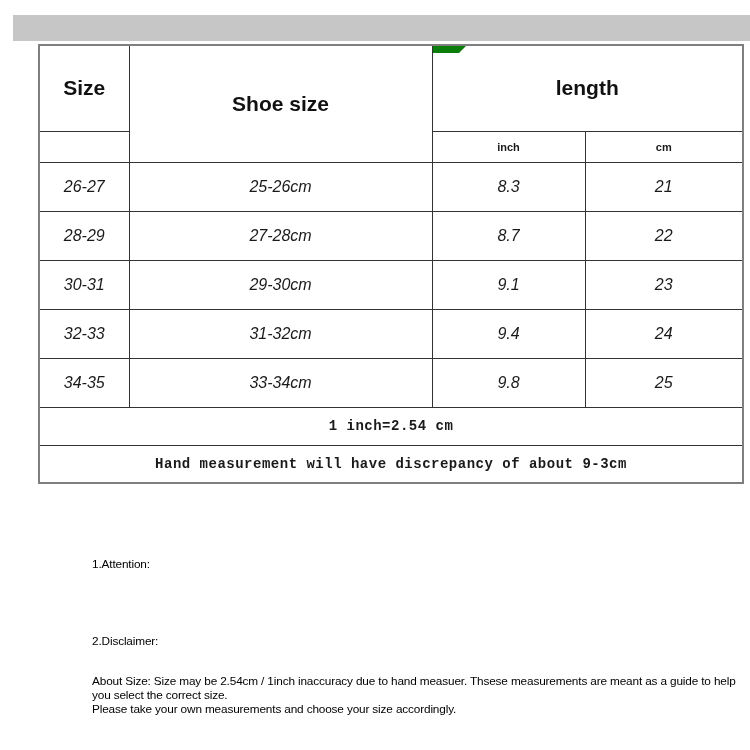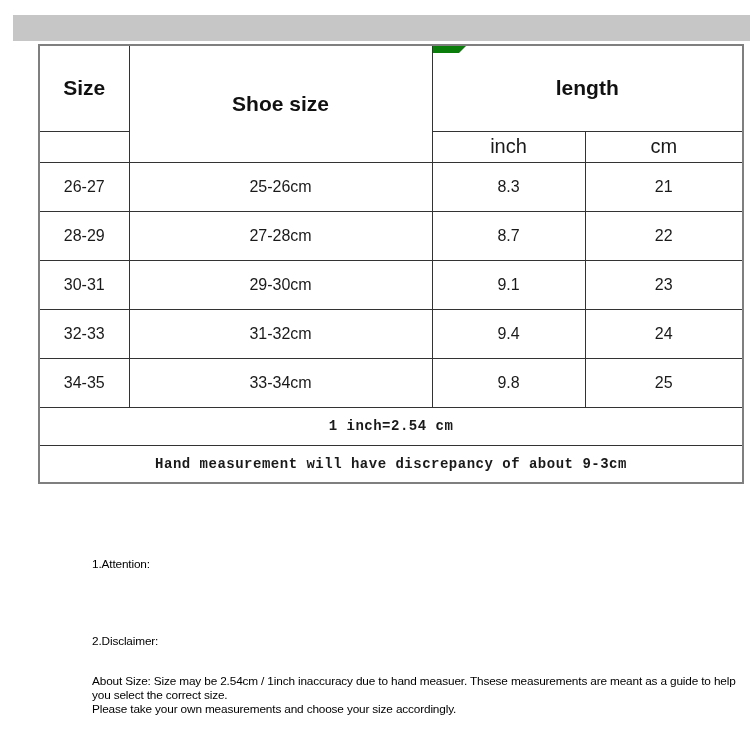--- a/index.html
+++ b/index.html
@@ -19,23 +19,23 @@
   table.size-table td {
     border:1px solid #333333;
     text-align:center; vertical-align:middle;
     background:#ffffff; padding:0;
     overflow:hidden;
   }
   td.hdr { background:#e9e9e9; }
   tr.h1 { height:86px; }
   tr.h1 td { font-weight:bold; font-size:21px; color:#111; }
   tr.h2 { height:31px; }
-  tr.h2 td { font-size:20px; font-weight:normal; }
+  tr.h2 td { font-size:11px; font-weight:bold; }
   tr.data { height:49px; }
-  tr.data td { font-size:16px; }
+  tr.data td { font-size:16px;font-style:italic; }
   tr.foot { height:38px; }
   tr.foot td {
     font-family:"Liberation Mono", monospace;
     font-size:14px; font-weight:bold; letter-spacing:0.5px;
   }
   td.length-cell { position:relative;margin-top:36px; }
   .green-marker {
     position:absolute; top:0; left:0; width:0; height:0;
     border-top:7px solid #0b7d0b;
     border-right:7px solid transparent;

